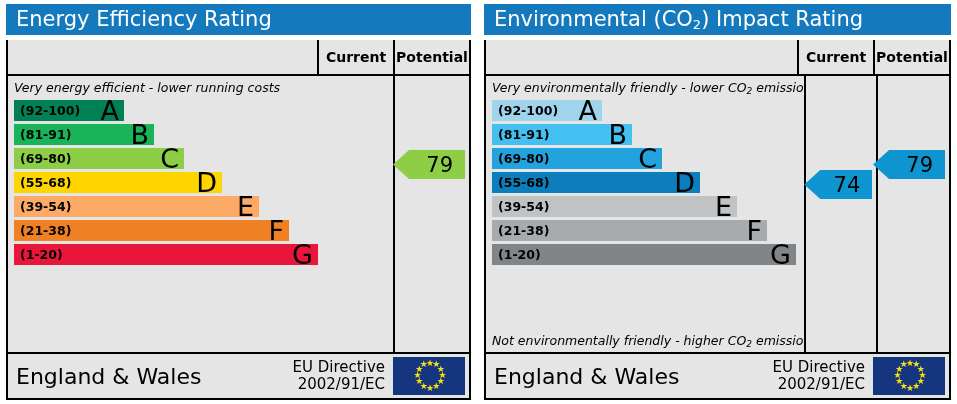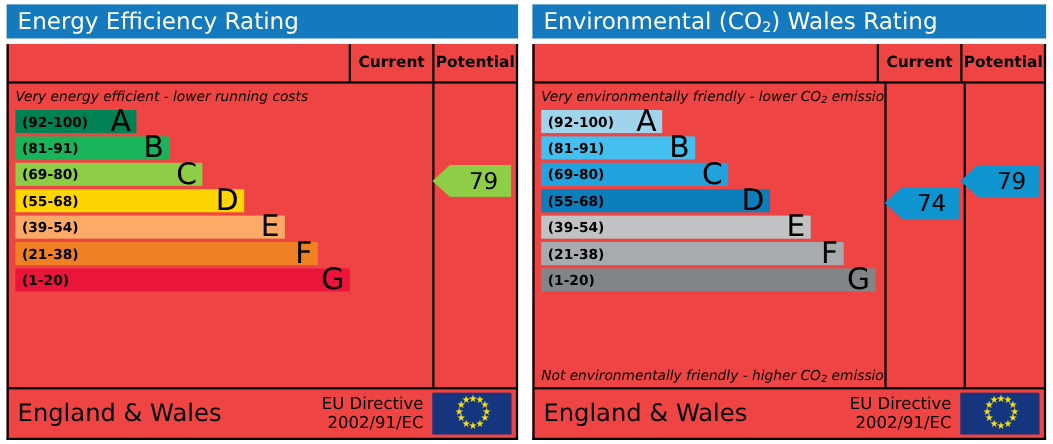--- a/index.html
+++ b/index.html
@@ -43,21 +43,21 @@
     top: 3px;
   }
 
   
   .frame {
     border: 2px solid #000;
     border-top: none;
     margin-top: 5px;
     height: 360px;
     position: relative;
-    background: #ef4444;
+    background: #e5e5e5;
   }
 
   
   .head-row {
     display: flex;
     height: 36px;
     border-bottom: 2px solid #000;
   }
   .head-blank { flex: 1 1 auto; }
   .head-cell {
@@ -257,21 +257,21 @@
             <span class="star" style="left: 22.1747px; top: 7.75px;">★</span>
             <span class="star" style="left: 26.75px; top: 3.17468px;">★</span>
           </div>
       </div>
 
     </div>
   </div>
 
   <div class="panel right">
     <div class="title-bar">
-      <span>Environmental (CO</span><sub>2</sub><span>) Wales Rating</span>
+      <span>Environmental (CO</span><sub>2</sub><span>) Impact Rating</span>
     </div>
 
     <div class="frame">
 
       <div class="head-row">
         <div class="head-blank"></div>
         <div class="head-cell col-current">Current</div>
         <div class="head-cell col-potential">Potential</div>
       </div>
 

